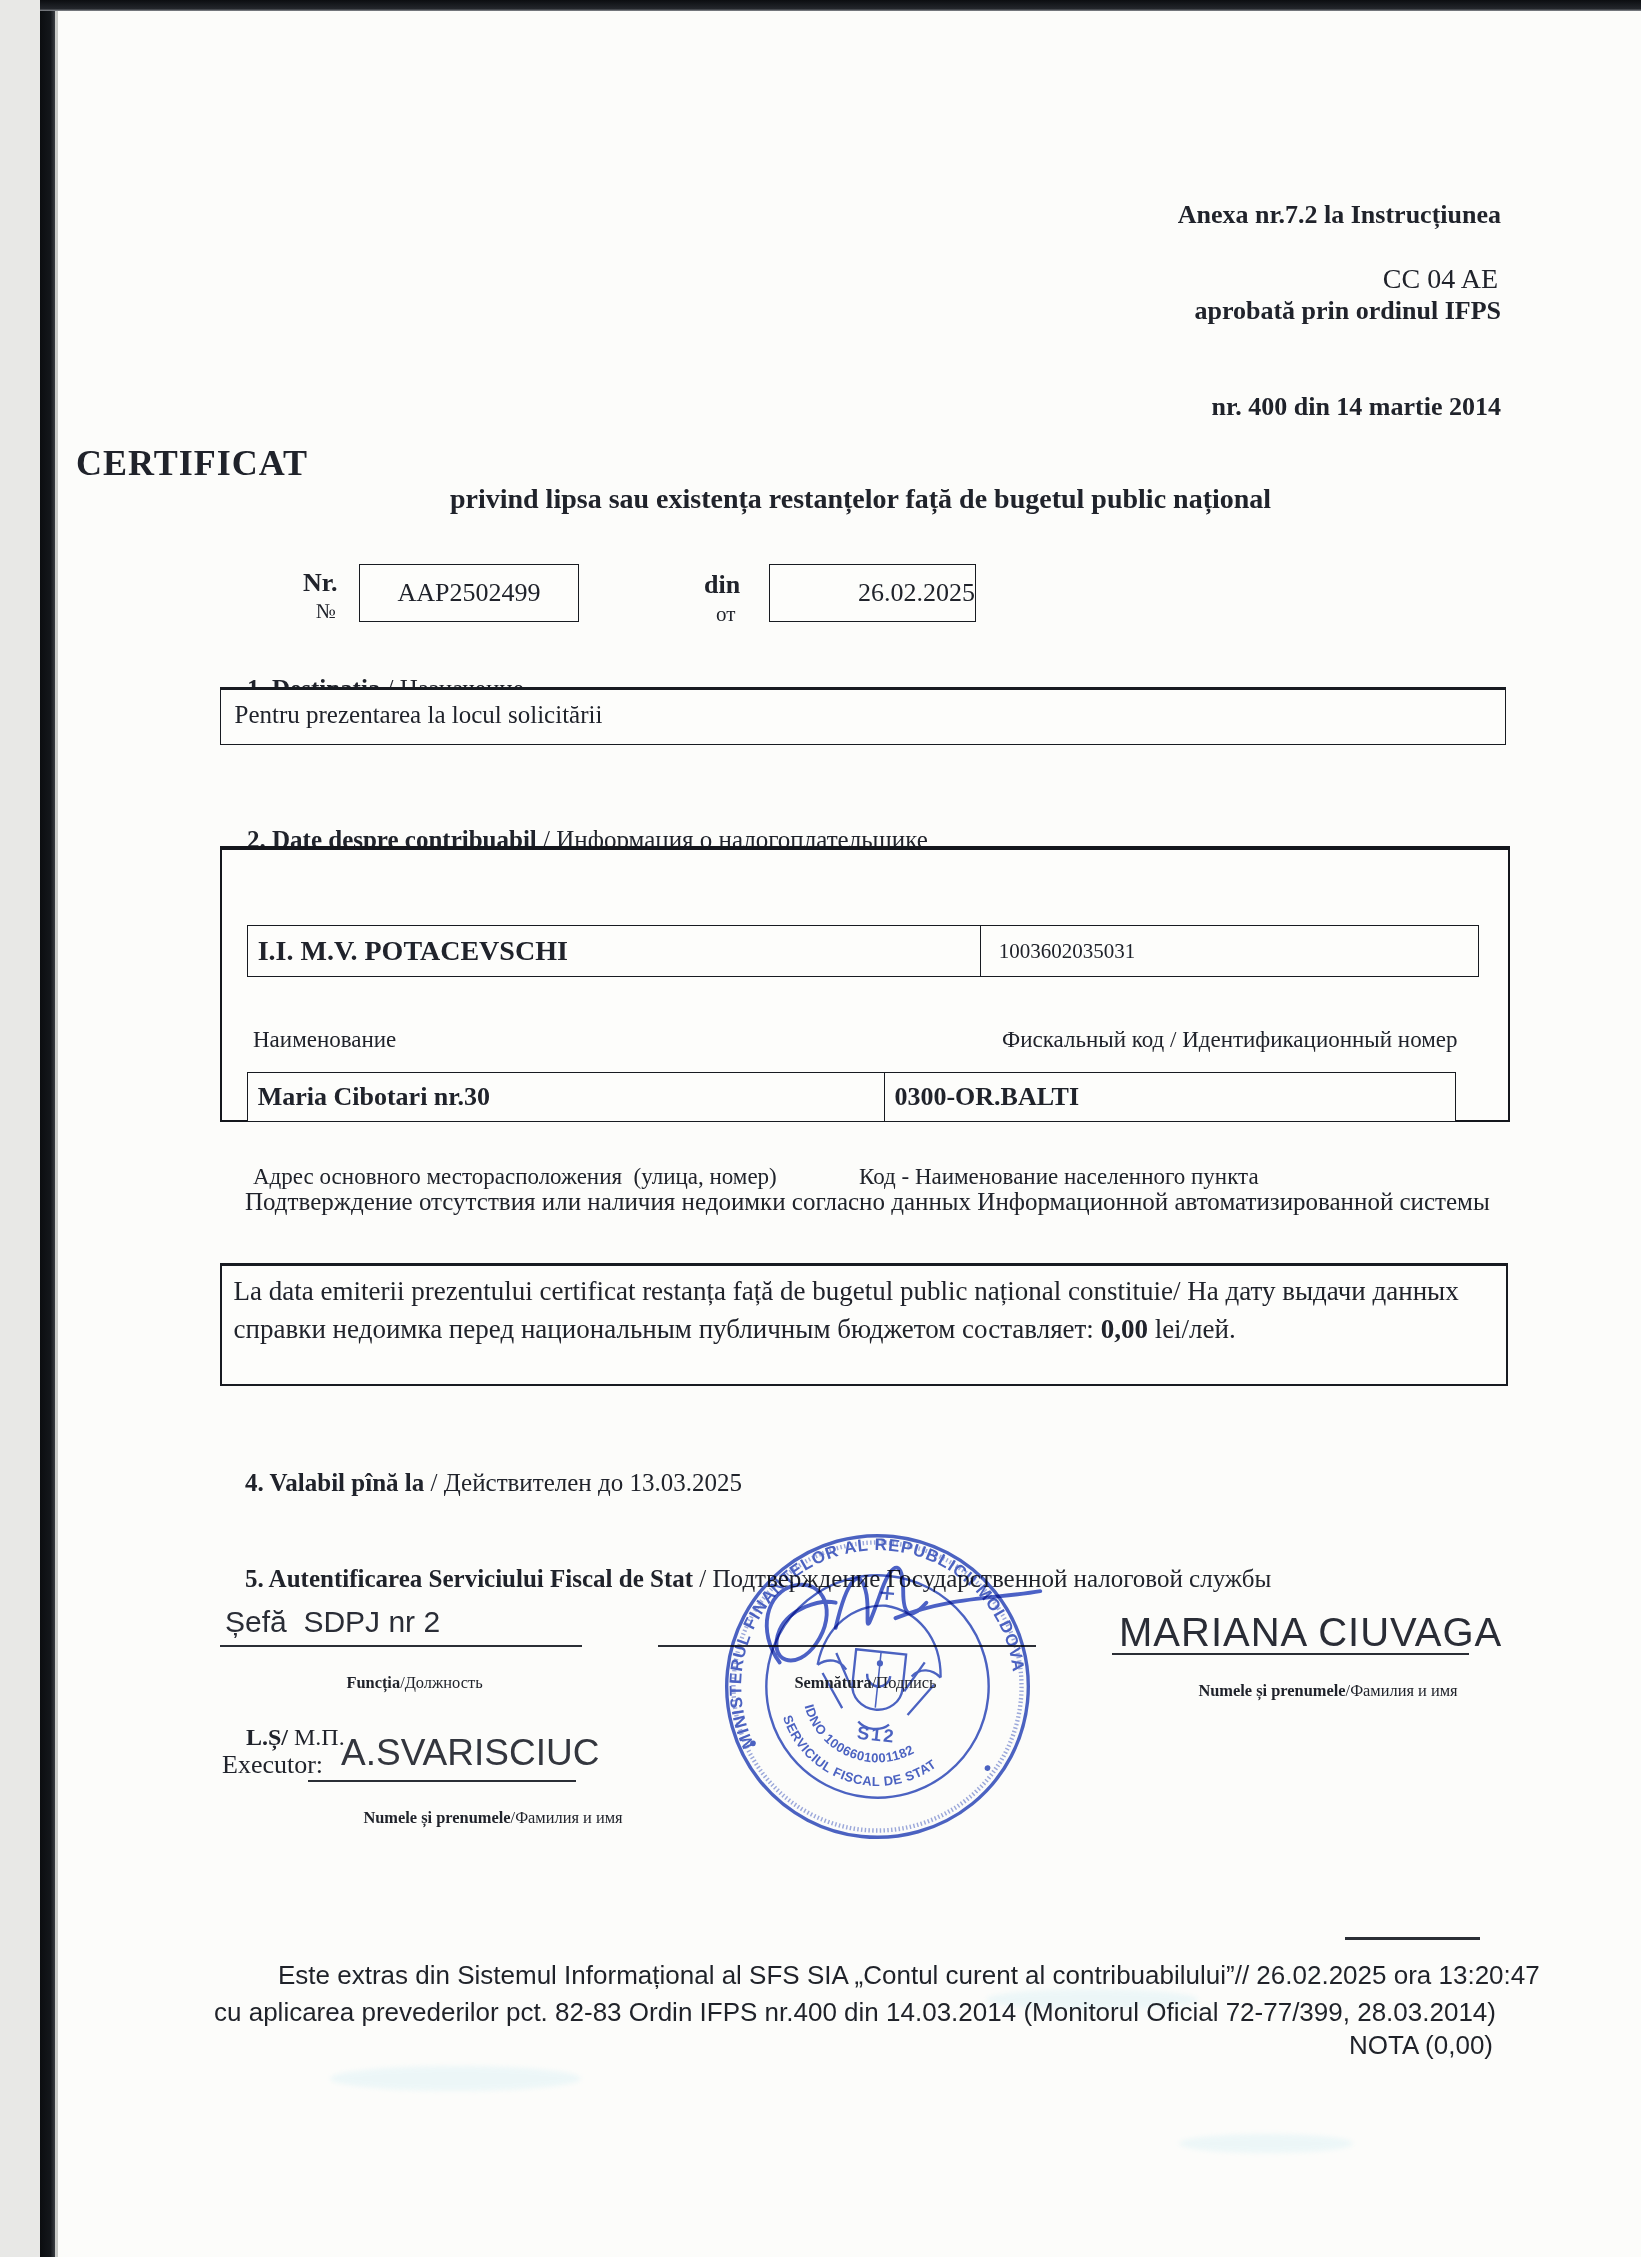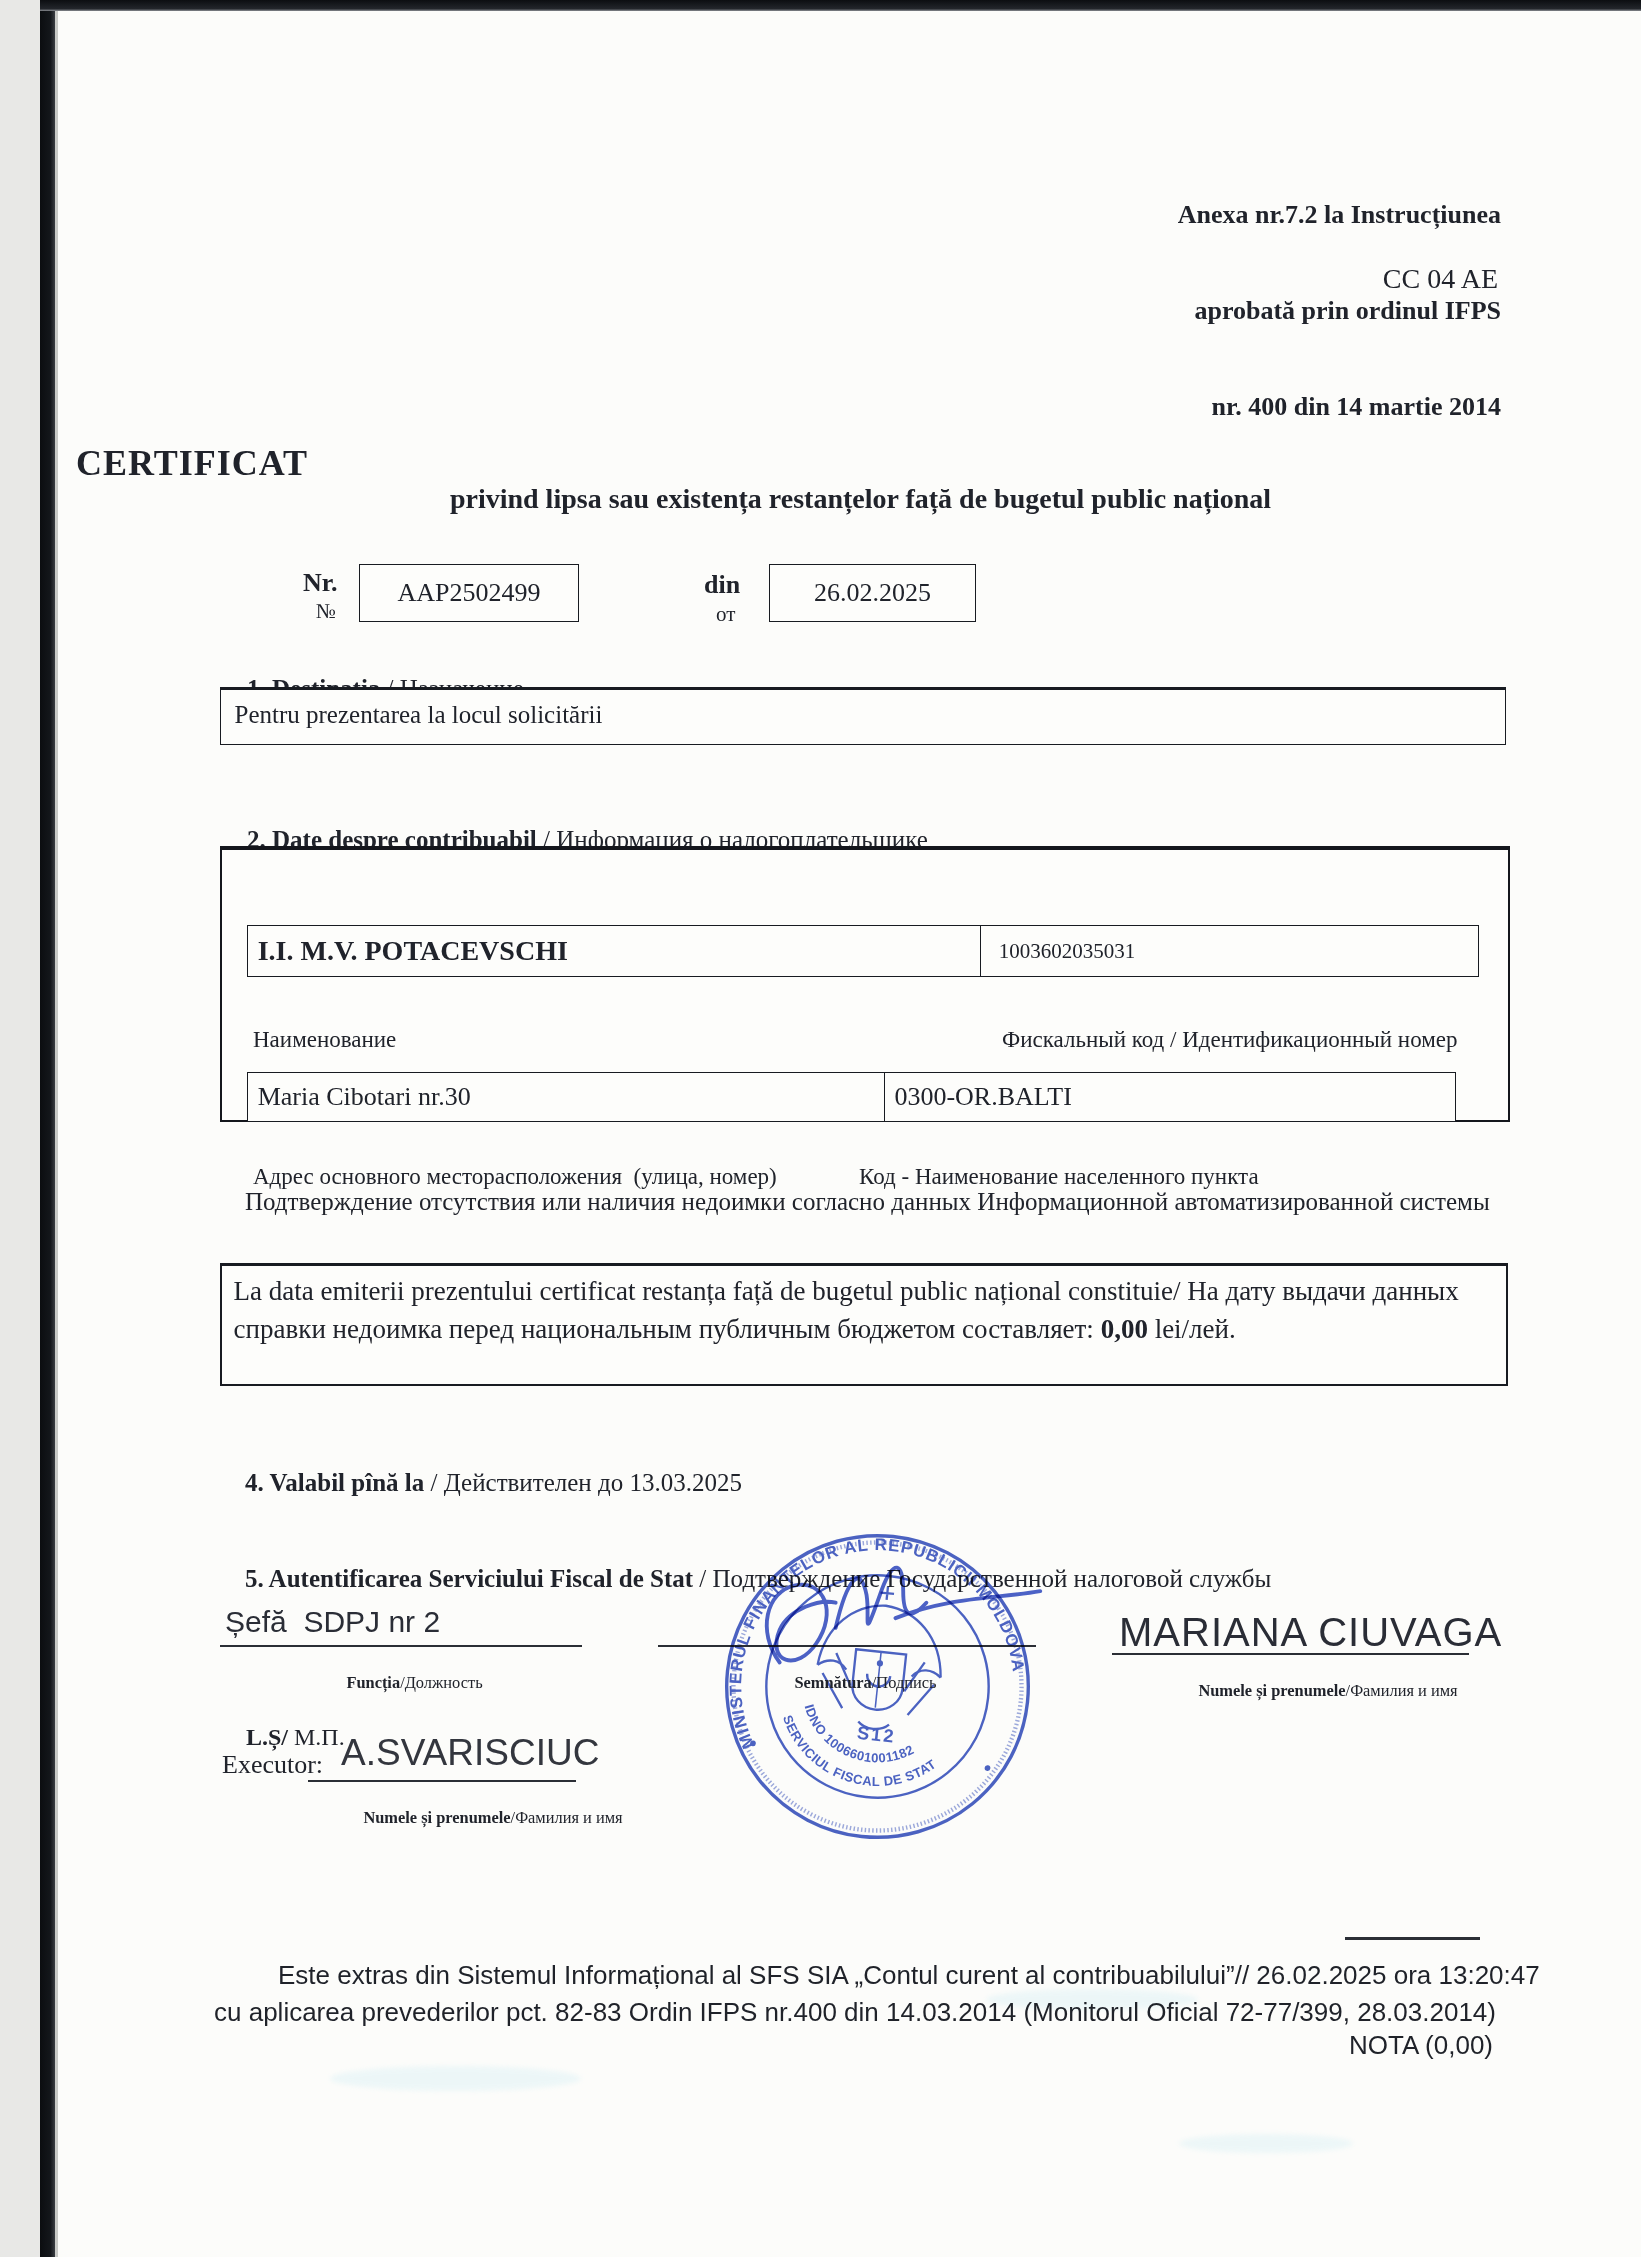--- a/index.html
+++ b/index.html
@@ -43,21 +43,21 @@
   <div class="abs b" style="left:0;top:442px;width:1410px;text-align:left;font-size:36px;letter-spacing:1px;padding-left:36px;">CERTIFICAT</div>
   <div class="abs b" style="left:0;top:483px;width:1641px;text-align:center;font-size:28px;">privind lipsa sau existența restanțelor față de bugetul public național</div>
 
   <div class="abs b" style="left:263px;top:568px;font-size:26px;">Nr.</div>
   <div class="abs" style="left:276px;top:599px;font-size:21px;">№</div>
   <div class="cellbox" style="left:319px;top:564px;width:218px;height:56px;justify-content:center;">
     <span style="font-size:26px;">AAP2502499</span>
   </div>
   <div class="abs b" style="left:664px;top:570px;font-size:26px;">din</div>
   <div class="abs" style="left:676px;top:602px;font-size:21px;">от</div>
-  <div class="cellbox" style="left:729px;top:564px;width:205px;height:56px;justify-content:center;">
+  <div class="cellbox" style="left:729px;top:564px;width:205px;height:56px;justify-content:flex-end;">
     <span style="font-size:26px;">26.02.2025</span>
   </div>
 
   <div class="abs" style="left:182px;top:647px;font-size:25px;">
     <span class="b">1. Destinația</span><span> / Назначение</span>
   </div>
   <div class="fieldbox" style="left:180px;top:687px;width:1284px;height:54px;">
     <div style="margin:10.6px 0 0 13.5px;font-size:25px;">Pentru prezentarea la locul solicitării</div>
   </div>
 
@@ -83,21 +83,21 @@
     
     <div class="abs" style="left:31px;top:156px;font-size:23px;line-height:31px;">
       <div class="b">Adresa sediului de bază (strada, numărul)</div>
       <div>Адрес основного месторасположения  (улица, номер)</div>
     </div>
     <div class="abs" style="left:637px;top:156px;font-size:23px;line-height:31px;">
       <div class="b">Codul - Denumirea localității</div>
       <div>Код - Наименование населенного пункта</div>
     </div>
     
-    <div class="cellbox" style="left:25px;top:222px;width:1207px;height:48px;">
+    <div class="cellbox" style="left:25px;top:222px;width:1207px;height:48px;font-weight:bold;">
       <div style="width:626px;padding-left:9.7px;font-size:26px;">Maria Cibotari nr.30</div>
       <div class="celldiv" style="flex:1;display:flex;align-items:center;padding-left:9.7px;font-size:26px;">0300-OR.BALTI</div>
     </div>
   </div>
 
   <div class="abs" style="left:180px;top:1151px;width:1274px;font-size:25px;line-height:34px;">
     <span>Подтверждение отсутствия или наличия недоимки согласно данных Информационной автоматизированной системы</span>
   </div>
   <div class="fieldbox" style="left:180px;top:1263px;width:1284px;height:118px;border-width:2.9px;border-top-width:3.9px;">
     <div style="margin:5.8px 11.6px 0 11.6px;font-size:27px;line-height:38px;">

